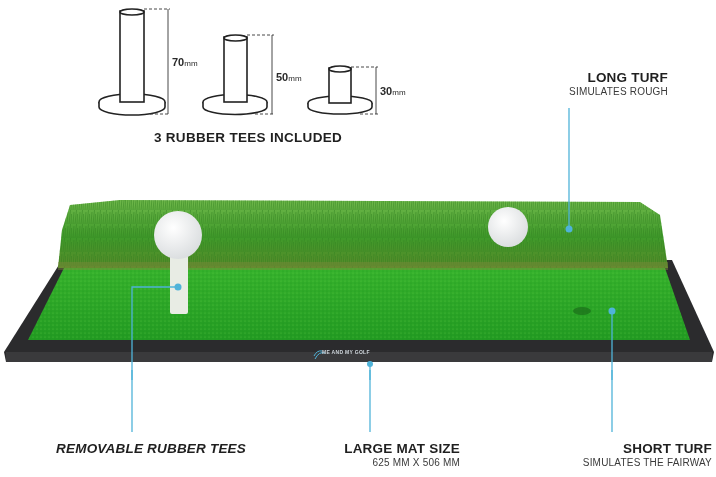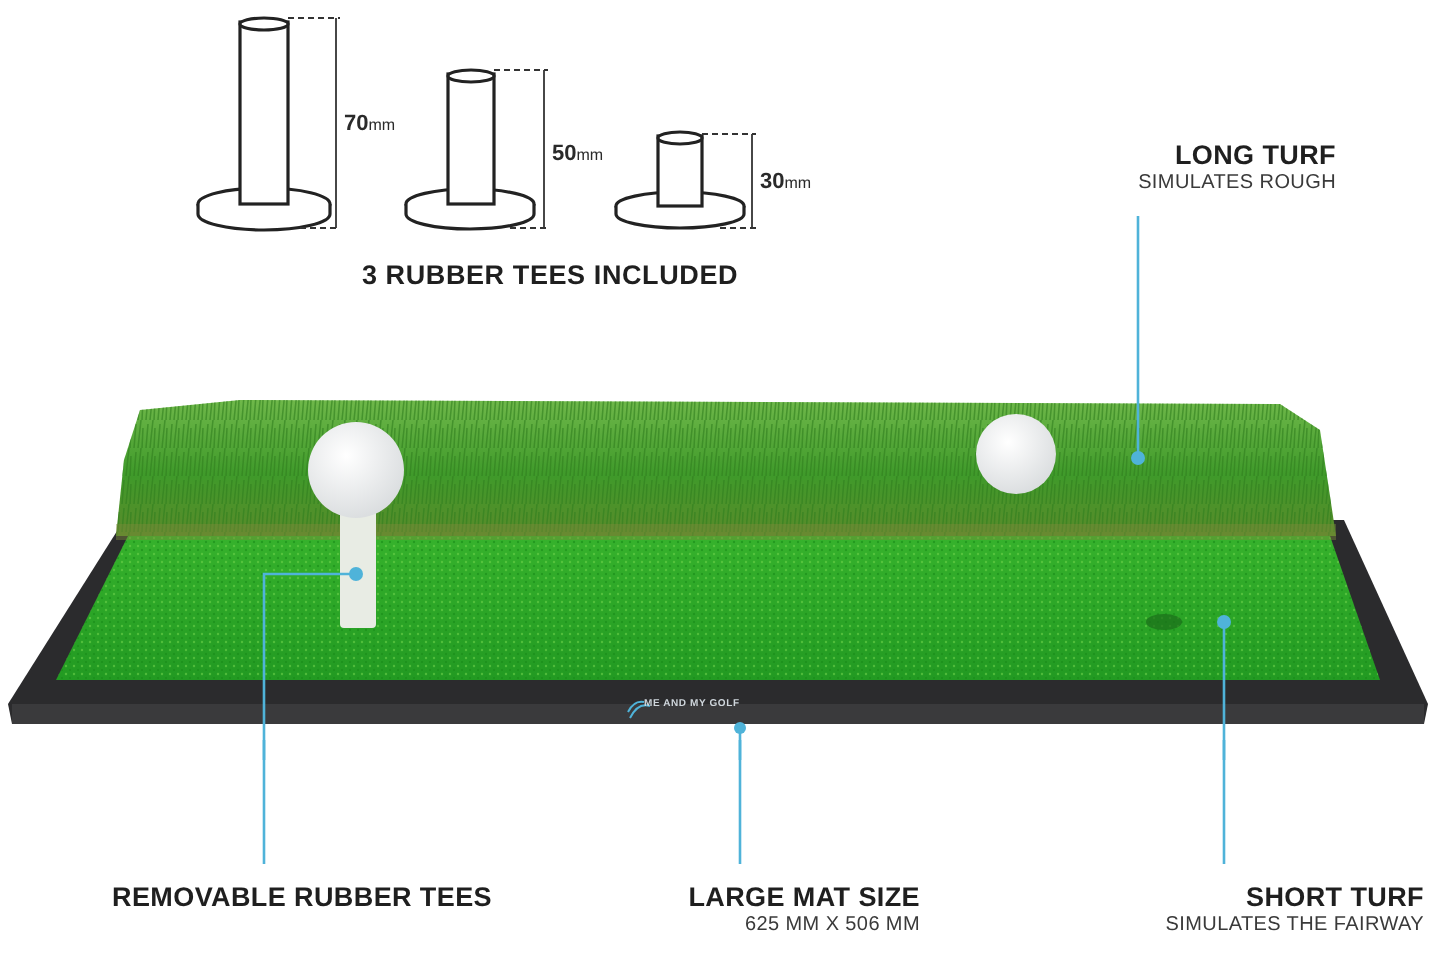--- a/index.html
+++ b/index.html
@@ -1,21 +1,21 @@
 <!DOCTYPE html>
 <html><head>
   <meta charset="utf-8">
   <style>
     html, body { margin: 0; padding: 0; background: #ffffff; }
     body { width: 716px; height: 477px; position: relative; overflow: hidden; font-family: "Liberation Sans", "DejaVu Sans", sans-serif; color: #1a1a1a; }
     .abs { position: absolute; }
     .tees-svg { left: 0; top: 0; }
     .dim-label { position: absolute; font-weight: bold; font-size: 11px; color: #2a2a2a; }
     .dim-label .unit { font-weight: normal; font-size: 8px; }
-    .tees-caption { position: absolute; left: 0; width: 496px; top: 130px; text-align: center; font-weight: bold; font-size: 13.5px; letter-spacing: 0.3px; color: #1f1f1f; padding-left: 27px; }
+    .tees-caption { position: absolute; left: 0; width: 496px; top: 130px; text-align: center; font-weight: bold; font-size: 13.5px; letter-spacing: 0.3px; color: #1f1f1f; }
     .callout { position: absolute; text-align: right; }
     .callout .title { font-weight: bold; font-size: 13.5px; color: #1f1f1f; letter-spacing: 0.2px; white-space: nowrap; }
     .callout .sub { font-size: 10px; color: #3a3a3a; letter-spacing: 0.2px; white-space: nowrap; margin-top: 1px; }
     .mat-svg { left: 0; top: 190px; }
     .brand { position: absolute; left: 322px; top: 349px; font-size: 5px; color: #cfd6dc; letter-spacing: 0.3px; font-weight: bold; }
   </style>
 </head>
 <body>
 
 <svg class="abs tees-svg" width="500" height="125" viewBox="0 0 500 125">
@@ -132,21 +132,21 @@
   <g stroke="#4fb3d9" stroke-width="1.3">
     <line x1="569" y1="108" x2="569" y2="190"></line>
     <line x1="132" y1="370" x2="132" y2="432"></line>
     <line x1="370" y1="370" x2="370" y2="432"></line>
     <line x1="612" y1="370" x2="612" y2="432"></line>
   </g>
 </svg>
 
 <div class="brand">ME AND MY GOLF</div>
 
-<div class="callout" style="left:18px; top:441px; width:228px;">
+<div class="callout" style="left:18px; top:441px; width:228px;font-style:italic;">
   <div class="title">REMOVABLE RUBBER TEES</div>
 </div>
 
 <div class="callout" style="left:280px; top:441px; width:180px;">
   <div class="title">LARGE MAT SIZE</div>
   <div class="sub">625 MM X 506 MM</div>
 </div>
 
 <div class="callout" style="left:512px; top:441px; width:200px;">
   <div class="title">SHORT TURF</div>

